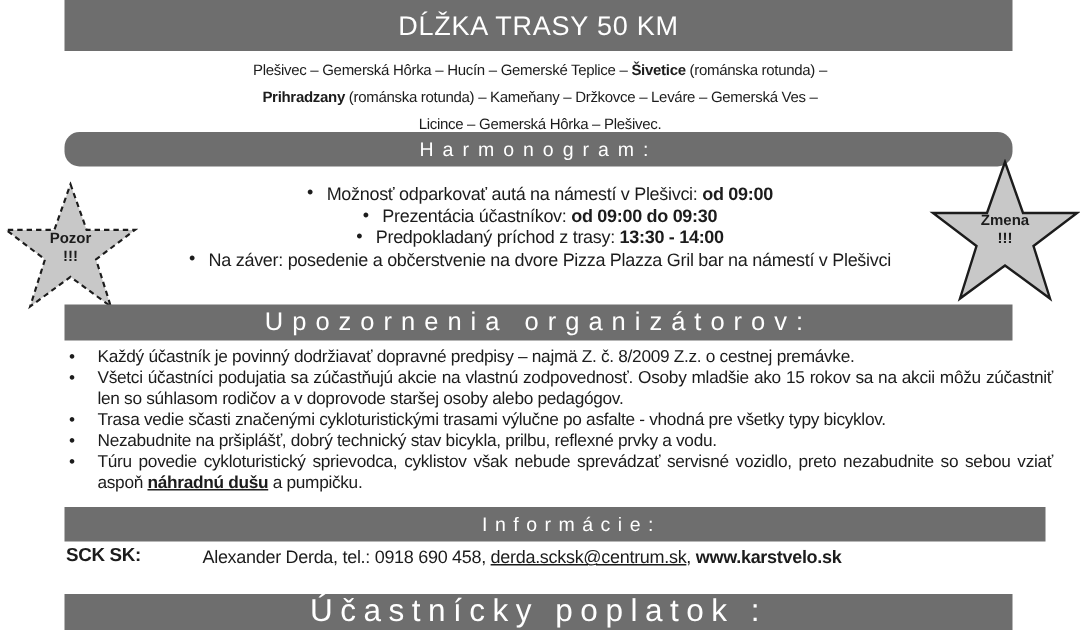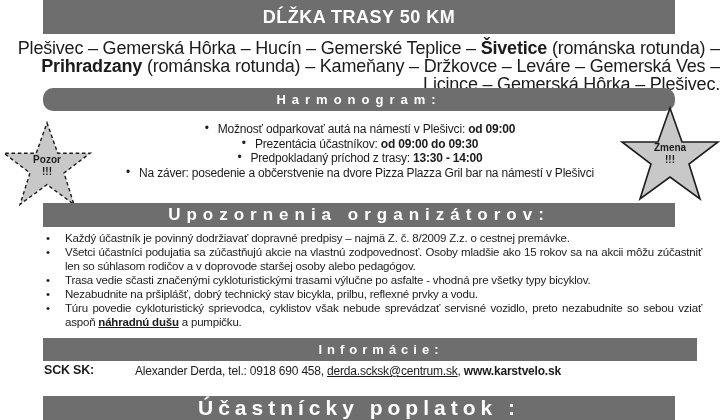--- a/index.html
+++ b/index.html
@@ -4,31 +4,31 @@
 <style>
   html,body{margin:0;padding:0;}
   body{
     width:720px;height:420px;position:relative;overflow:hidden;
     background:#ffffff;color:#1c1c1c;
     font-family:"Liberation Sans","DejaVu Sans",sans-serif;
     letter-spacing:-0.2px;
   }
   .banner{
     position:absolute;left:43px;width:632px;
-    background:#6e6e6e;color:#ffffff;font-weight:bold;text-align:center;
+    background:#6e6e6e;color:#ffffff;font-weight:normal;text-align:center;
     white-space:nowrap;
   }
   #banner-top{top:0;height:34px;line-height:34px;font-size:18px;letter-spacing:0.5px;}
   #banner-harmonogram{top:88px;height:23px;line-height:23px;font-size:13px;letter-spacing:6px;border-radius:10px;}
   #banner-upozornenia{top:203px;height:24px;line-height:24px;font-size:17px;letter-spacing:6px;}
   #banner-informacie{top:338px;height:23px;line-height:23px;font-size:13px;letter-spacing:5px;padding-left:22px;}
   #banner-footer{top:396px;height:24px;line-height:24px;font-size:21px;letter-spacing:5px;}
 
-  #route{position:absolute;top:39px;left:0;width:720px;text-align:right;
-         font-size:18px;line-height:18px;}
+  #route{position:absolute;top:39px;left:0;width:720px;text-align:center;
+         font-size:10px;line-height:18px;}
   #schedule{position:absolute;top:122px;left:0;width:720px;text-align:center;
          font-size:12px;line-height:14.5px;}
   .sched-line .blt{display:inline-block;margin-right:9px;transform:translateY(-1px);}
 
   #warnings{position:absolute;top:231px;left:40px;width:662px;
          font-size:11.5px;line-height:14px;}
   .warn-item{position:relative;padding-left:25px;text-align:justify;}
   .warn-item .blt{position:absolute;left:6px;}
 
   #info-label{position:absolute;left:44px;top:363px;font-weight:bold;font-size:12.5px;}

